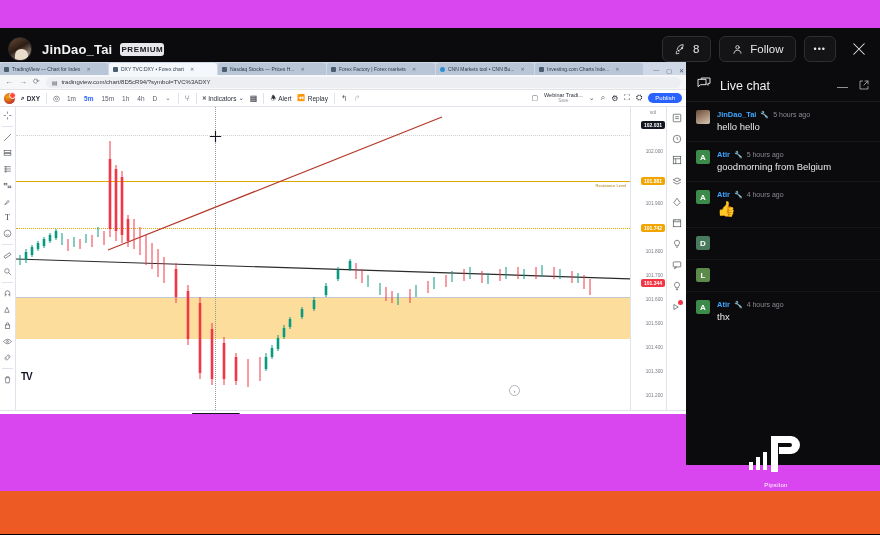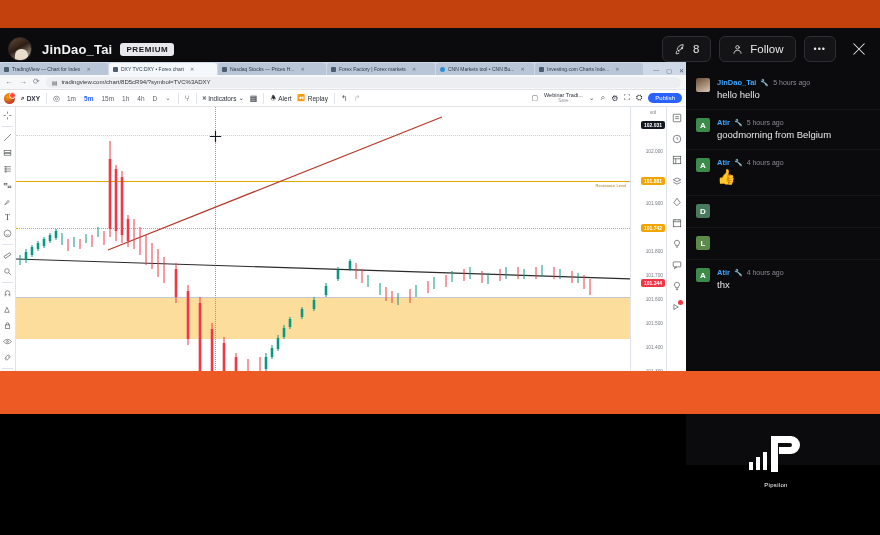--- a/index.html
+++ b/index.html
@@ -2,40 +2,40 @@
 <html><head>
 <meta charset="utf-8">
 <style>
   * { box-sizing: border-box; margin: 0; padding: 0; }
   html, body {
     width: 880px; height: 535px;
     background: #000;
     font-family: "Liberation Sans", sans-serif;
     overflow: hidden;
   }
-  #root { position: relative; width: 880px; height: 414px; background: #c2410c; }
+  #root { position: relative; width: 880px; height: 534px; background: #d946ef; }
 
   
   .stream-header {
     position: absolute; left: 0; top: 28px; width: 880px; height: 42px;
     background: #0b0b0d; display: flex; align-items: center;
   }
   .avatar {
     width: 24px; height: 24px; border-radius: 50%; margin-left: 8px;
     background: linear-gradient(150deg,#6b4a33 0%,#2b1d14 45%,#d9c8b5 100%);
     border: 1px solid #2a2a2a; flex: 0 0 auto; overflow: hidden; position: relative;
   }
   .avatar::after {
     content: ""; position: absolute; left: 6px; bottom: 0; width: 13px; height: 11px;
     background: #e8dccb; border-radius: 6px 6px 0 0;
   }
   .stream-name { color: #f2f2f2; font-size: 13px; font-weight: bold; margin-left: 10px; letter-spacing: .2px; }
   .premium-badge {
     margin-left: 8px; background: #e8e8ec; color: #18181b; font-size: 8px; font-weight: bold;
-    padding: 2px 6px; border-radius: 3px; letter-spacing: .6px;
+    padding: 2px 1px; border-radius: 3px; letter-spacing: .6px;
   }
   .hdr-right { margin-left: auto; display: flex; align-items: center; gap: 8px; padding-right: 6px; }
   .pill {
     height: 26px; border: 1px solid #2e2e33; border-radius: 6px; background: #141417;
     display: flex; align-items: center; gap: 6px; padding: 0 11px; color: #e6e6e8; font-size: 11.5px;
   }
   .pill.sq { padding: 0 9px; }
   .pill svg { display: block; }
   .close-x { width: 30px; height: 30px; display: flex; align-items: center; justify-content: center; }
 
@@ -597,20 +597,37 @@
       <span class="t-tick" style="left:152px;"></span>
       <span class="t-badge" style="left:216px;">14:05 Jan '24  21:50</span>
       <span class="t-tick" style="left:252px;"></span>
       <span class="t-tick" style="left:305px;"></span>
 
     </div>
 
   </div>
 
   <div class="chat">
+    <div class="chat-head">
+      <span>
+        <svg width="16" height="16" viewBox="0 0 24 24" fill="none" stroke="#e0e0e4" stroke-width="1.5" stroke-linejoin="round">
+          <path d="M3 5h12v8H7l-4 3z"></path>
+            <path d="M8 5V3h13v8h-3v3l-3-3"></path>
+        </svg>
+      </span>
+      <span class="chat-title">Live chat</span>
+      <span class="sp">
+        <span style="font-size:11px;">—</span>
+        <span>
+          <svg width="12" height="12" viewBox="0 0 24 24" fill="none" stroke="#b9b9bf" stroke-width="1.6" stroke-linecap="round">
+            <path d="M9 4H4v16h16v-5M14 4h6v6M20 4l-8 8"></path>
+          </svg>
+        </span>
+      </span>
+    </div>
 
     <div class="msg">
       <span class="m-avatar" style="background:linear-gradient(150deg,#6b4a33,#d9c8b5);"></span>
       <div class="m-body">
         <div class="m-meta">
           <span class="m-user">JinDao_Tai</span>
           <span class="m-mod">🔧</span>
           <span class="m-time">5 hours ago</span>
         </div>
         <div class="m-text">hello hello</div>

